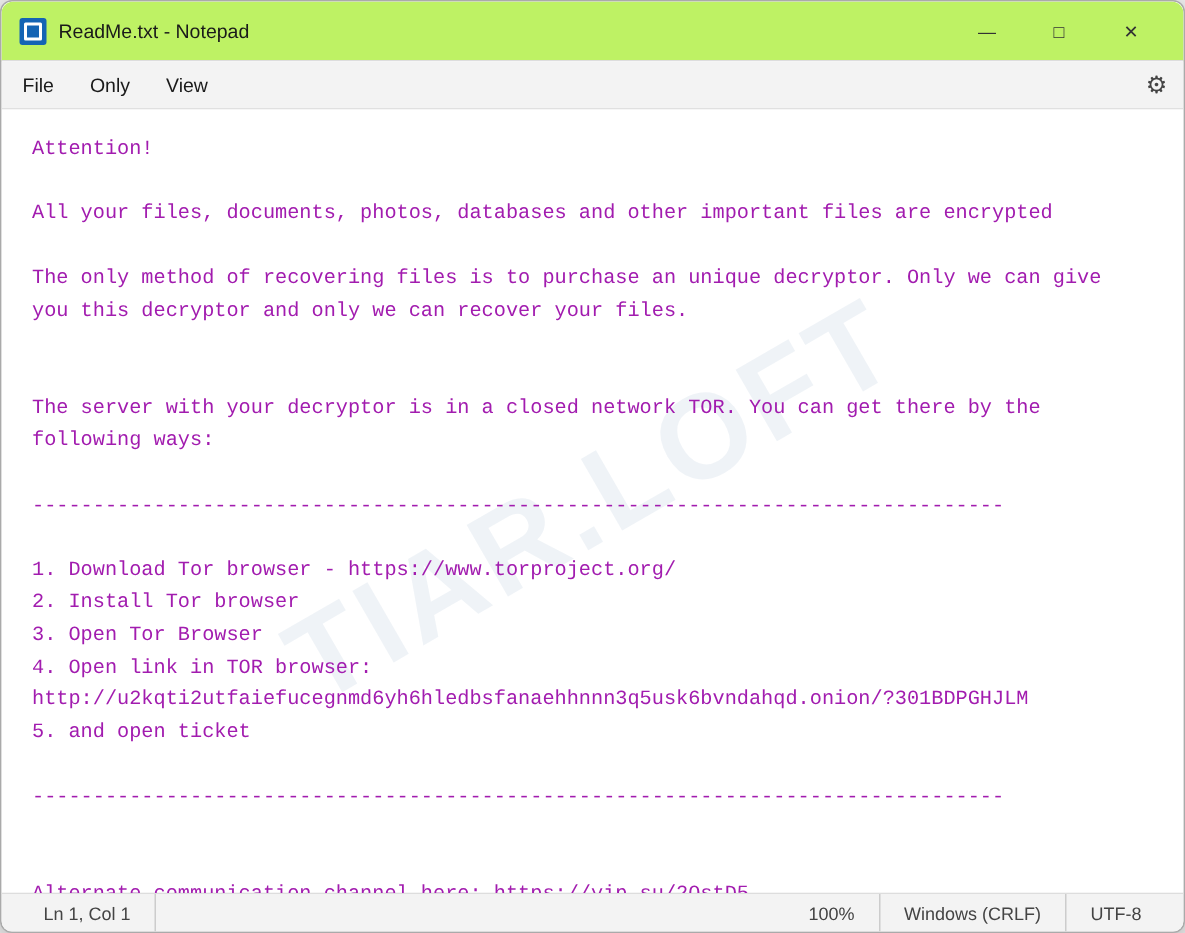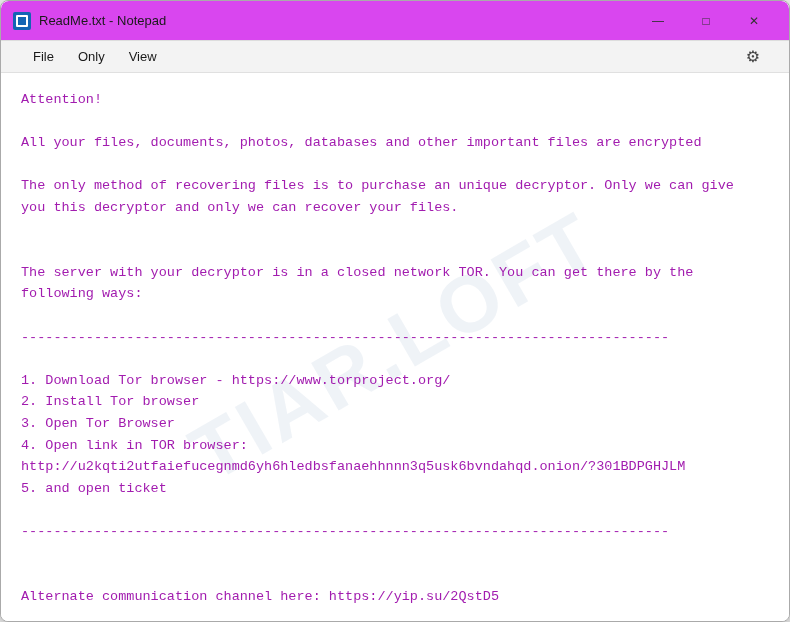--- a/index.html
+++ b/index.html
@@ -27,21 +27,21 @@
       border-radius: 8px;
       display: flex;
       flex-direction: column;
       box-shadow: 0 4px 16px rgba(0,0,0,0.3);
       overflow: hidden;
     }
 
     
     .title-bar {
       height: 40px;
-      background: #d946ef;
+      background: #bef264;
       border-bottom: 1px solid #ddd;
       display: flex;
       align-items: center;
       padding: 0 12px;
       flex-shrink: 0;
       border-radius: 8px 8px 0 0;
     }
 
     .title-bar-icon {
       width: 18px;
@@ -89,21 +89,21 @@
       transition: background 0.1s;
     }
 
     
     .menu-bar {
       height: 32px;
       background: #f3f3f3;
       border-bottom: 1px solid #e0e0e0;
       display: flex;
       align-items: center;
-      padding: 0 22px;
+      padding: 0 4px;
       flex-shrink: 0;
       gap: 4px;
     }
 
     .menu-item {
       padding: 4px 10px;
       font-size: 13px;
       color: #1a1a1a;
       cursor: pointer;
       border-radius: 4px;
@@ -240,14 +240,21 @@
 4. Open link in TOR browser:
 http://u2kqti2utfaiefucegnmd6yh6hledbsfanaehhnnn3q5usk6bvndahqd.onion/?301BDPGHJLM
 5. and open ticket
 
 --------------------------------------------------------------------------------
 
 
 Alternate communication channel here: https://yip.su/2QstD5</div>
   </div>
 
+  <div class="status-bar">
+    <span class="status-section">Ln 1, Col 1</span>
+    <span class="status-spacer"></span>
+    <span class="status-section">100%</span>
+    <span class="status-section">Windows (CRLF)</span>
+    <span class="status-section">UTF-8</span>
+  </div>
 
 </div>
 
 </body></html>

